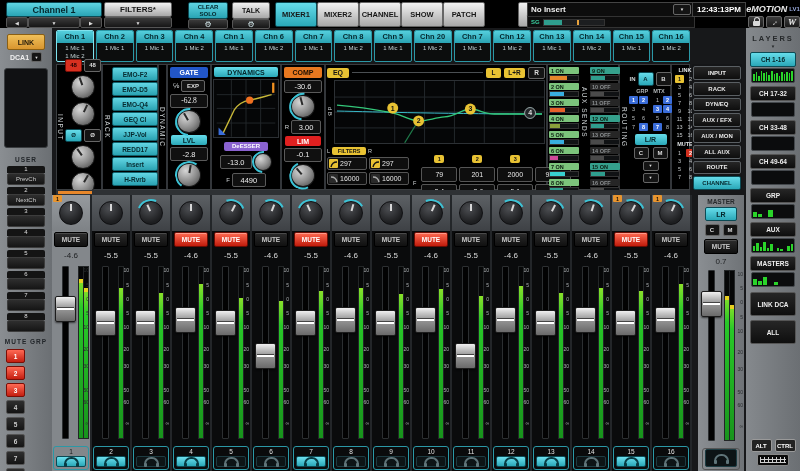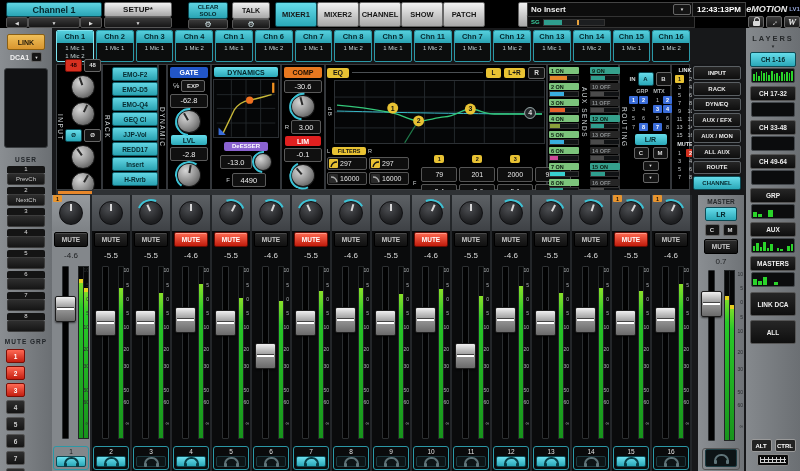--- a/index.html
+++ b/index.html
@@ -151,21 +151,21 @@
 <body>
 
 <div id="app">
 
   <div class="abs topbar">
     <div class="abs cysel" style="left:6px;top:2px;width:94px;height:13px;font-size:9px;">Channel 1</div>
     <div class="abs dbtn" style="left:6px;top:17px;width:20px;height:9px;font-size:5px;">◀</div>
     <div class="abs dbtn" style="left:28px;top:17px;width:50px;height:9px;font-size:5px;">▼</div>
     <div class="abs dbtn" style="left:80px;top:17px;width:20px;height:9px;font-size:5px;">▶</div>
 
-    <div class="abs sbtn" style="left:104px;top:2px;width:66px;height:13px;font-size:8px;">SETUP*</div>
+    <div class="abs sbtn" style="left:104px;top:2px;width:66px;height:13px;font-size:8px;">FILTERS*</div>
     <div class="abs dbtn" style="left:104px;top:17px;width:66px;height:9px;font-size:5px;">▼</div>
 
     <div class="abs cysel" style="left:188px;top:2px;width:38px;height:15px;font-size:6px;flex-direction:column;line-height:7px;">
       <span>CLEAR</span>
       <span>SOLO</span>
     </div>
     <div class="abs dbtn" style="left:188px;top:19px;width:38px;height:8px;">
         <span class="gear">⚙</span>
       </div>
     <div class="abs sbtn" style="left:232px;top:2px;width:36px;height:15px;font-size:7px;">TALK</div>
@@ -316,21 +316,21 @@
           <span style="display: block;">1 Mic 2</span>
         </div>
       </div>
       <div class="chtab">
         <div class="hd">Chn 5</div>
         <div class="sub">
           <span style="display: block;">1 Mic 1</span>
         </div>
       </div>
       <div class="chtab">
-        <div class="hd">Chn 11</div>
+        <div class="hd">Chn 20</div>
         <div class="sub">
           <span style="display: block;">1 Mic 2</span>
         </div>
       </div>
       <div class="chtab">
         <div class="hd">Chn 7</div>
         <div class="sub">
           <span style="display: block;">1 Mic 1</span>
         </div>
       </div>
@@ -411,21 +411,21 @@
     <div class="sect" style="width:9px;flex:none;justify-content:center;">
       <div class="vlab">DYNAMIC</div>
     </div>
 
     <div class="sect" style="width:44px;flex:none;">
       <div class="hdrbtn" style="width:38px;height:11px;background:#2256c8;color:#fff;font-size:7px;">GATE</div>
       <div style="display:flex;gap:2px;align-items:center;">
         <span style="color:#cfd3d5;font-size:7px;">℅</span>
         <span class="minibox" style="width:22px;height:10px;">EXP</span>
       </div>
-      <div class="val" style="width:36px;height:12px;">-62.8</div>
+      <div class="val" style="width:36px;height:12px;font-family:Liberation Serif, serif;">-62.8</div>
       <div class="dknob">
           <span class="arc"></span>
           <span class="ptr" style="transform:rotate(-30deg);"></span>
         </div>
       <div class="hdrbtn" style="width:36px;height:10px;background:linear-gradient(#66dcea,#2aa8b8);color:#04262b;font-size:7px;">LVL</div>
       <div class="val" style="width:36px;height:12px;">-2.8</div>
       <div class="dknob">
           <span class="arc" style="transform:rotate(-10deg);"></span>
           <span class="ptr" style="transform:rotate(10deg);"></span>
         </div>

